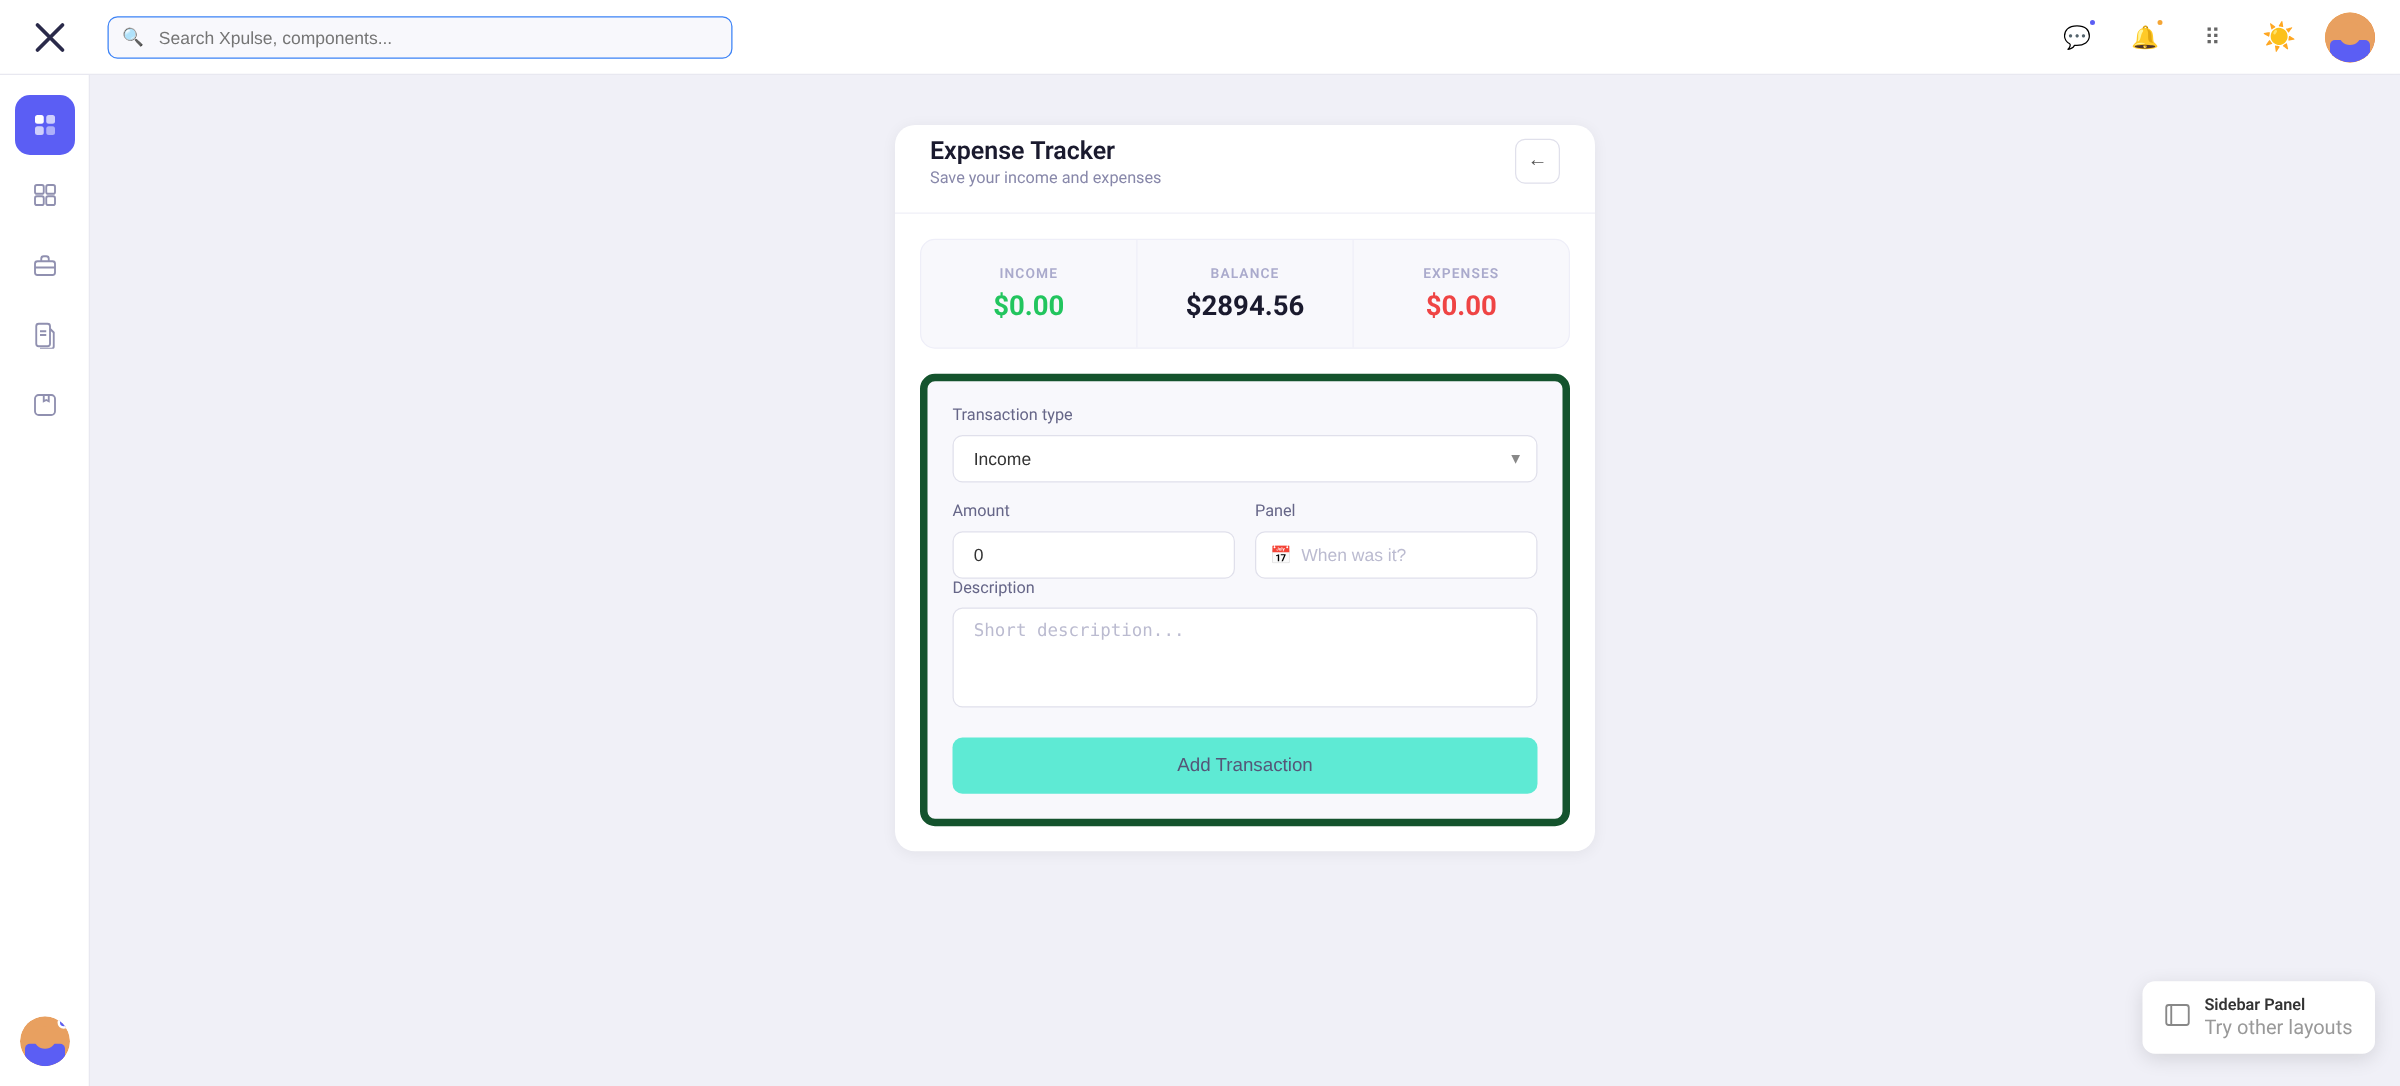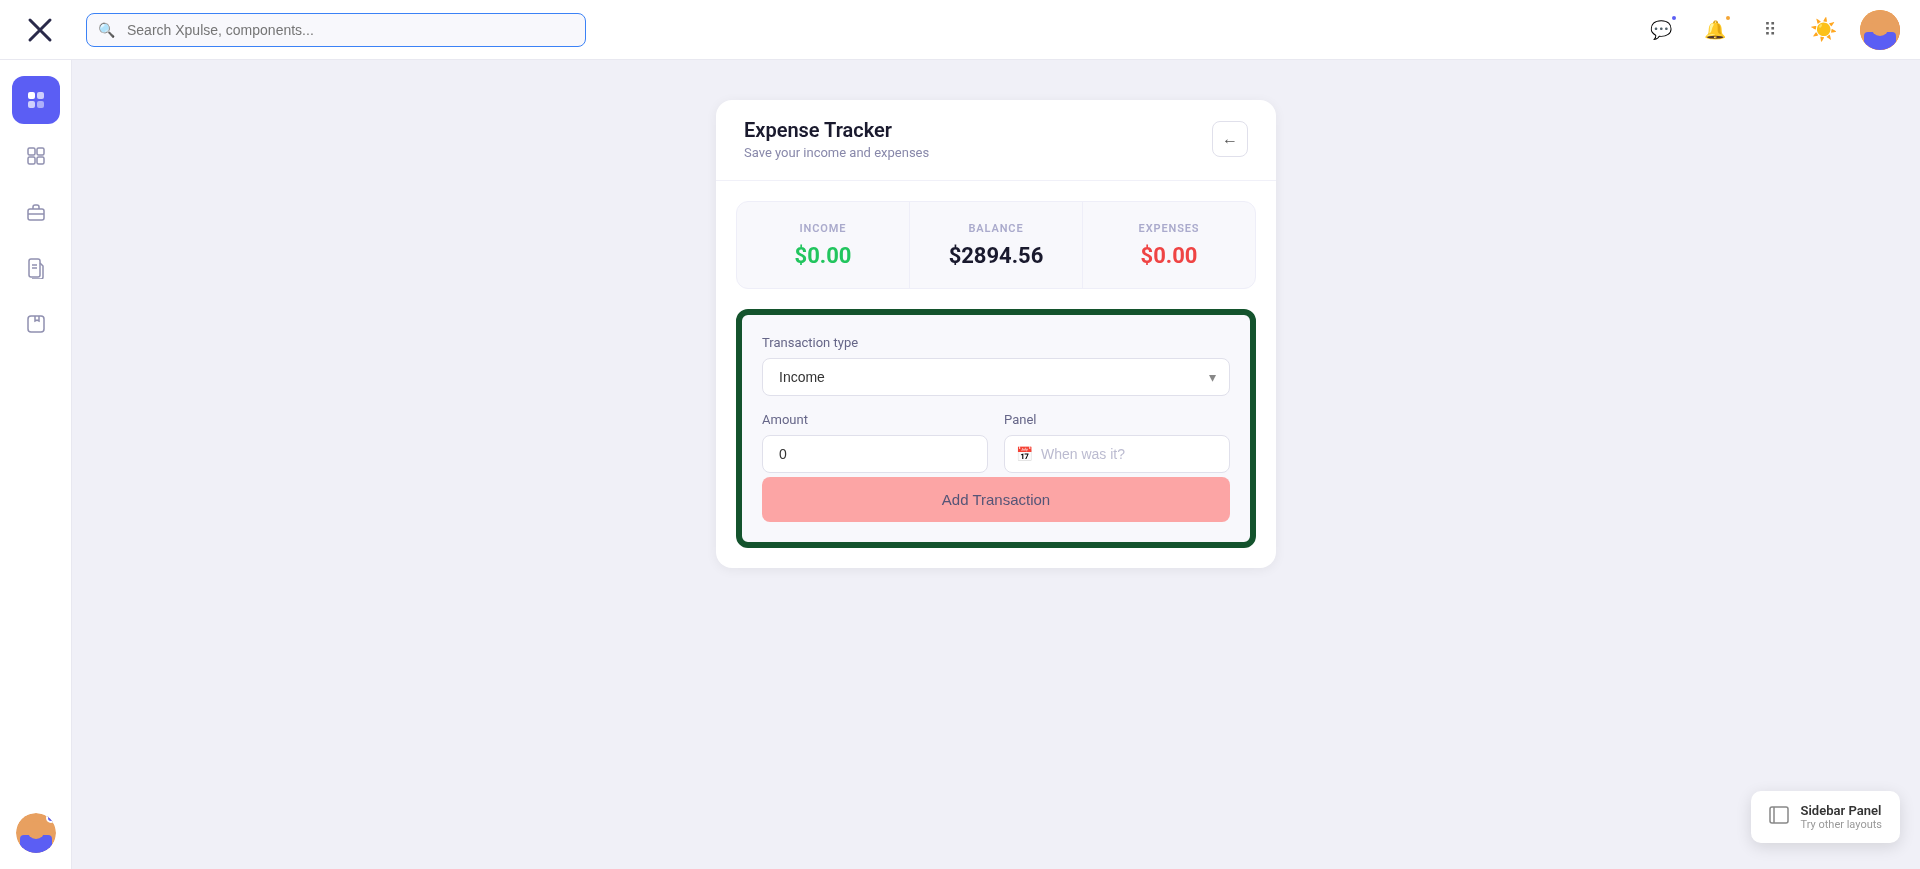--- a/index.html
+++ b/index.html
@@ -215,21 +215,21 @@
       background: white;
       border-radius: 16px;
       width: 560px;
       box-shadow: 0 2px 12px rgba(0,0,0,0.06);
       overflow: hidden;
     }
     .tracker-header {
       display: flex;
       align-items: center;
       justify-content: space-between;
-      padding: 18px 28px 20px;
+      padding: 8px 28px 20px;
       border-bottom: 1px solid #f0f0f8;
     }
     .tracker-title {
       font-size: 20px;
       font-weight: 600;
       color: #1a1a2e;
     }
     .tracker-subtitle {
       font-size: 13px;
       color: #8888aa;
@@ -367,21 +367,21 @@
       outline: none;
       resize: none;
       height: 80px;
     }
     .form-textarea::placeholder {
       color: #bbbbd0;
     }
     .add-btn {
       width: 100%;
       padding: 14px;
-      background: #fca5a5;
+      background: #5eead4;
       border: none;
       border-radius: 8px;
       font-size: 15px;
       font-weight: 500;
       color: #555577;
       cursor: pointer;
       margin-top: 4px;
       transition: background 0.15s;
     }
 
@@ -402,21 +402,21 @@
     .panel-hint-icon {
       color: #888;
       font-size: 18px;
     }
     .panel-hint-text .title {
       font-size: 13px;
       font-weight: 600;
       color: #333;
     }
     .panel-hint-text .subtitle {
-      font-size: 11px;
+      font-size: 16px;
       color: #999;
     }
   </style>
 </head>
 <body>
 
 <div class="navbar">
   <div class="navbar-logo">
     <svg viewBox="0 0 28 28" fill="none">
       <path d="M4 4L14 14M24 4L14 14M14 14L4 24M14 14L24 24" stroke="#2a2a4a" stroke-width="3" stroke-linecap="round"></path>
@@ -551,20 +551,24 @@
           <div class="form-col">
             <label class="form-label">Panel</label>
             <div class="date-wrapper">
               <span class="date-icon">📅</span>
               <input type="text" class="form-input date-input" placeholder="When was it?" style="">
             </div>
           </div>
         </div>
 
         
+        <div class="form-group">
+          <label class="form-label">Description</label>
+          <textarea class="form-textarea" placeholder="Short description..." style=""></textarea>
+        </div>
 
         
         <button class="add-btn">Add Transaction</button>
 
       </div>
     </div>
   </div>
 
 </div>
 

